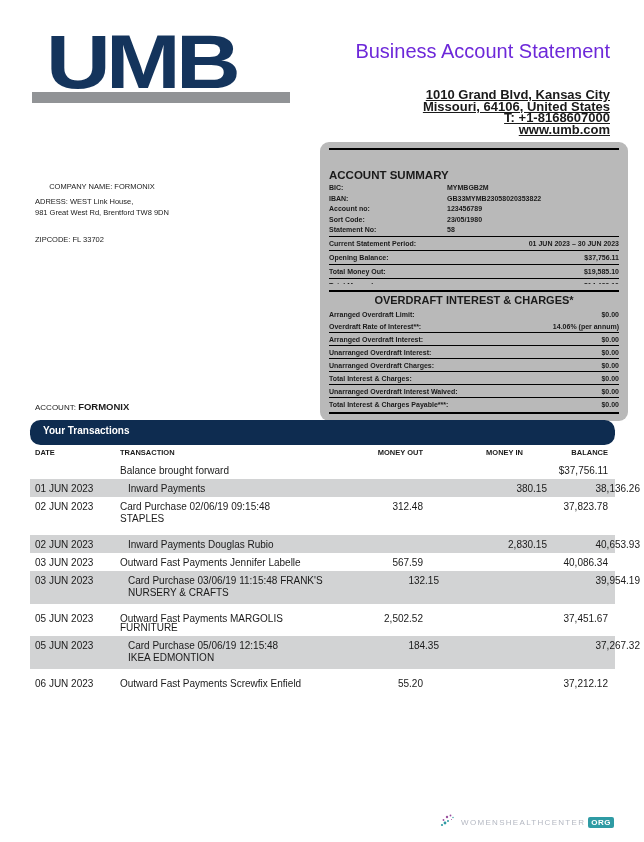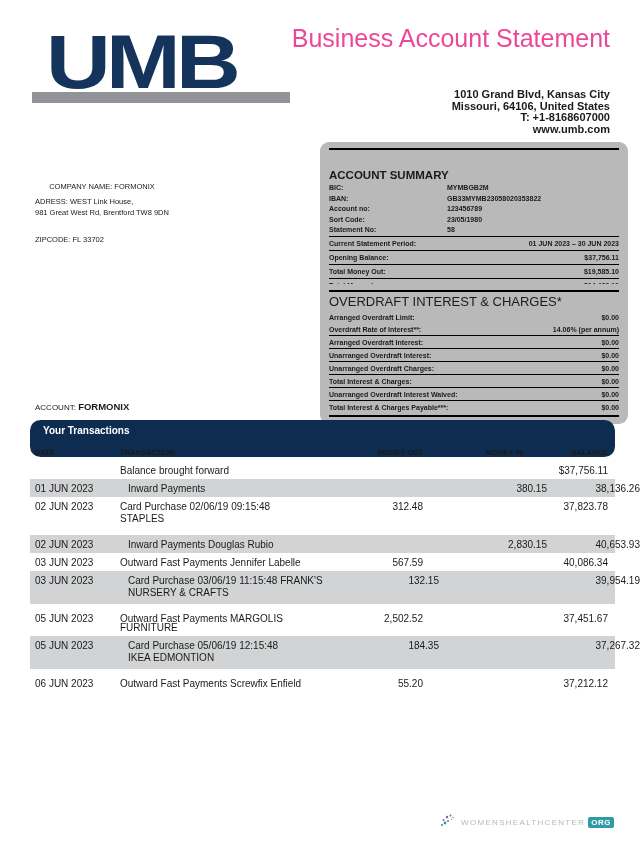--- a/index.html
+++ b/index.html
@@ -4,49 +4,49 @@
 <style>
   html,body{margin:0;padding:0;background:#fff;}
   .page{position:relative;width:644px;height:842px;background:#fff;overflow:hidden;
         font-family:"Liberation Sans", sans-serif;color:#1a1a1a;}
 
   
   .logo-text{position:absolute;left:46px;top:24px;font-size:76px;font-weight:bold;
              color:#14345c;letter-spacing:-4px;line-height:1;transform:scaleX(1.18);
              transform-origin:left top;}
   .logo-bar{position:absolute;left:32px;top:92px;width:258px;height:11px;background:#919396;}
-  .doc-title{position:absolute;top:24px;right:34px;font-size:25px;color:#ec4899;}
-  .hq-address{position:absolute;top:89px;right:34px;text-align:right;font-size:11px;
-              font-weight:bold;line-height:11.5px;color:#1a1a1a;}
+  .doc-title{position:absolute;top:40px;right:34px;font-size:20px;color:#6d28d9;}
+  .hq-address{position:absolute;top:89px;right:34px;text-align:right;font-size:13px;
+              font-weight:bold;line-height:11.5px;color:#1a1a1a;text-decoration:underline;}
 
   
   .company-block{position:absolute;left:35px;top:181px;font-size:7.5px;line-height:11px;}
   .company-name{margin-bottom:4px;text-align:center;}
   .company-zip{margin-top:16px;}
 
   
   .gray-box{position:absolute;left:320px;width:308px;background:#b9b9b9;border-radius:9px;
             padding:4px 9px 0 9px;box-sizing:border-box;}
   #summary-box{top:142px;}
   #overdraft-box{top:284px;}
   .box-rule{height:2px;background:#000;margin:2px 0;}
   .box-rule.bottom{margin-bottom:7px;}
   .box-title-lg{font-weight:bold;font-size:11.5px;margin:19px 0 2px 0;letter-spacing:0px;}
-  .box-title-sm{font-weight:normal;font-size:13px;margin:1px 0 2px 0;}
+  .box-title-sm{font-weight:bold;font-size:11px;margin:1px 0 2px 0;text-align:center;}
   .kv-row{display:flex;font-size:7px;font-weight:bold;line-height:10.5px;}
   .kv-label{width:118px;flex:none;}
   .plain-row,.lined-row{display:flex;justify-content:space-between;font-size:7px;
             font-weight:bold;line-height:9px;padding:1.5px 0;}
   .lined-row{border-top:1.5px solid #000;}
   #summary-box .lined-row{padding:2px 0;}
 
   
   .account-line{position:absolute;left:35px;top:401px;font-size:8px;}
   .account-line .acct-name{font-weight:bold;font-size:9.5px;}
-  .txn-bar{position:absolute;left:30px;top:420px;width:585px;height:37px;background:#0e2c50;
+  .txn-bar{position:absolute;left:30px;top:420px;width:585px;height:25px;background:#0e2c50;
            border-radius:10.5px;color:#fff;font-weight:bold;font-size:10px;line-height:21px;
            padding-left:13px;box-sizing:border-box;}
   .txn-header{position:absolute;left:30px;top:448px;width:585px;display:grid;
               grid-template-columns:85px 218px 85px 100px 85px;font-size:7.5px;font-weight:bold;
               padding:0 7px 0 5px;box-sizing:border-box;}
   .txn-body{position:absolute;left:30px;top:461px;width:585px;}
   .txn-row{display:grid;grid-template-columns:85px 218px 85px 100px 85px;
            padding:5px 7px 4px 5px;box-sizing:border-box;font-size:10px;line-height:9px;}
   .txn-row.shaded{background:#d2d3d4;gap:8px;}
   .txn-row.tall{padding-bottom:7px;}

